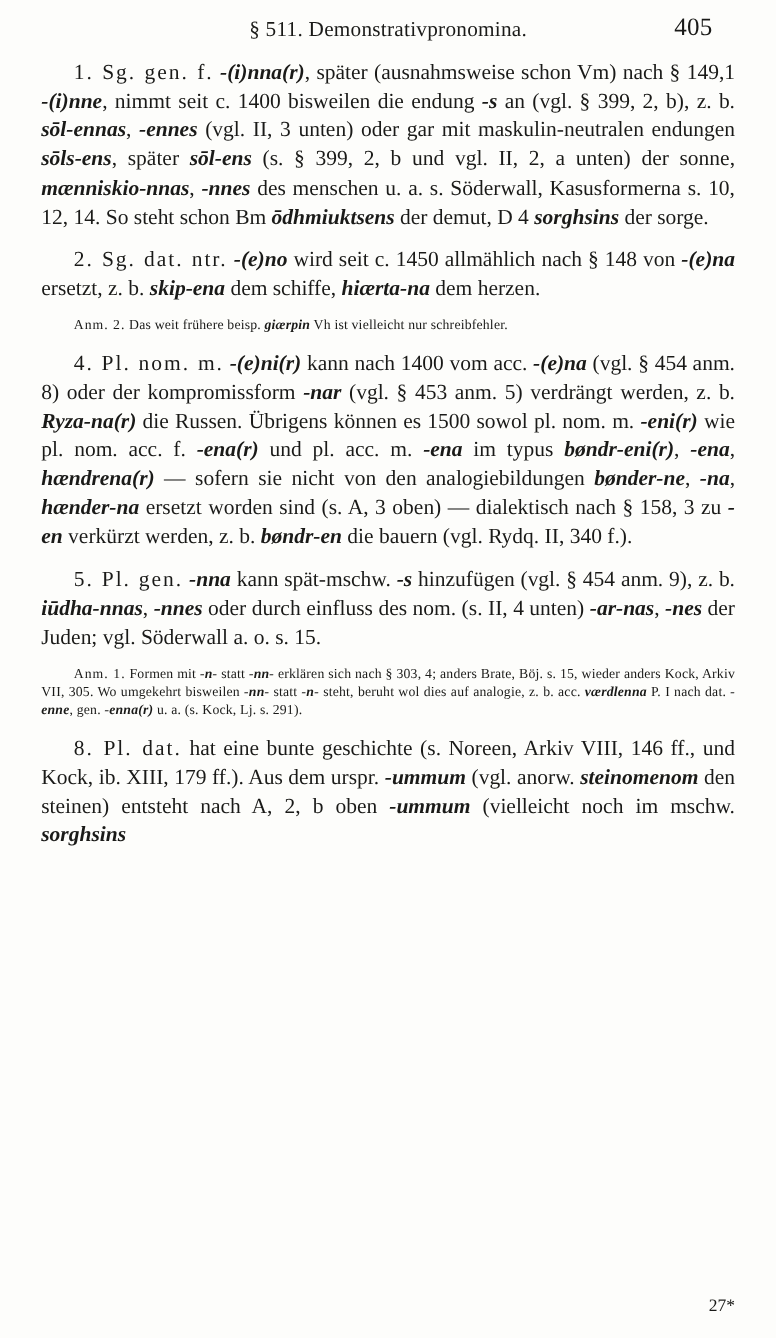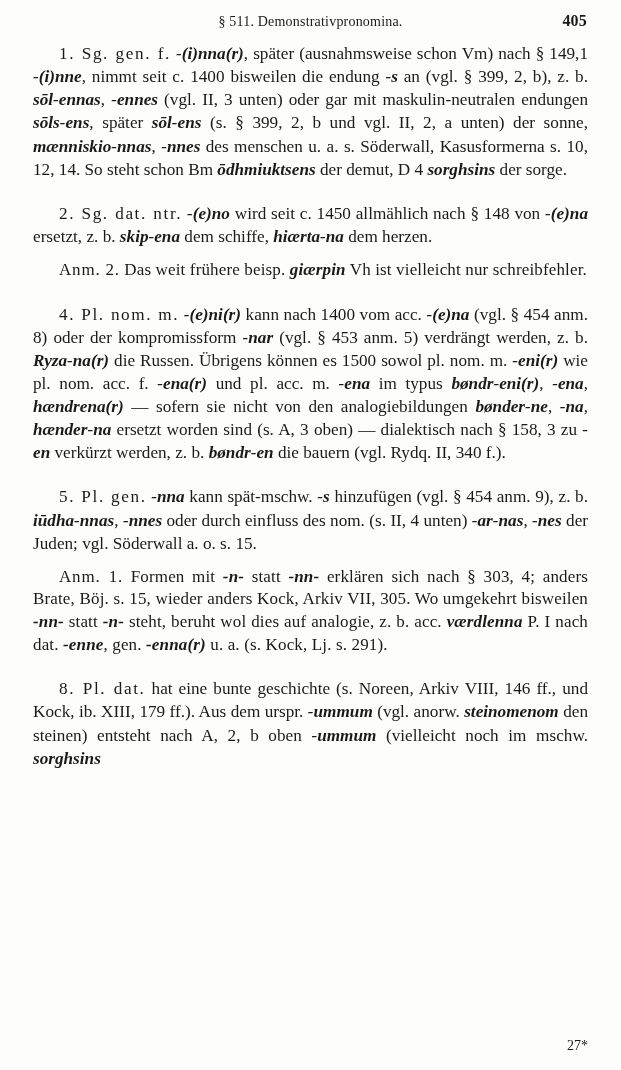--- a/index.html
+++ b/index.html
@@ -24,51 +24,51 @@
   .header {
     display: flex;
     align-items: baseline;
     justify-content: center;
     position: relative;
     margin: 14px 34px 0 34px;
     font-size: 15.5px;
     letter-spacing: 0.2px;
   }
   .header .running-title {
-    font-size: 14px;
+    font-size: 17px;
   }
   .header .folio {
     position: absolute;
-    right: 0;
+    right: 17px;
     bottom: 0;
-    font-size: 16px;
-    font-weight: bold;
+    font-size: 20px;
+    font-weight: normal;
   }
   .body {
     margin: 12px 33px 0 33px;
     font-size: 17.2px;
     line-height: 1.345;
     text-align: justify;
     text-justify: inter-word;
   }
   p {
     margin: 0 0 0 0;
     text-indent: 0;
   }
   p.para {
-    margin-top: 21px;
+    margin-top: 11px;
     text-indent: 26px;
   }
   p.para.first {
     margin-top: 10px;
   }
   p.anm {
     margin-top: 11px;
     margin-bottom: 2px;
-    font-size: 17px;
+    font-size: 11px;
     line-height: 1.33;
     text-indent: 26px;
     letter-spacing: 0.15px;
   }
   p.anm .anm-lead {
     letter-spacing: 0.8px;
   }
   i, .it {
     font-style: italic;
     font-weight: bold;

